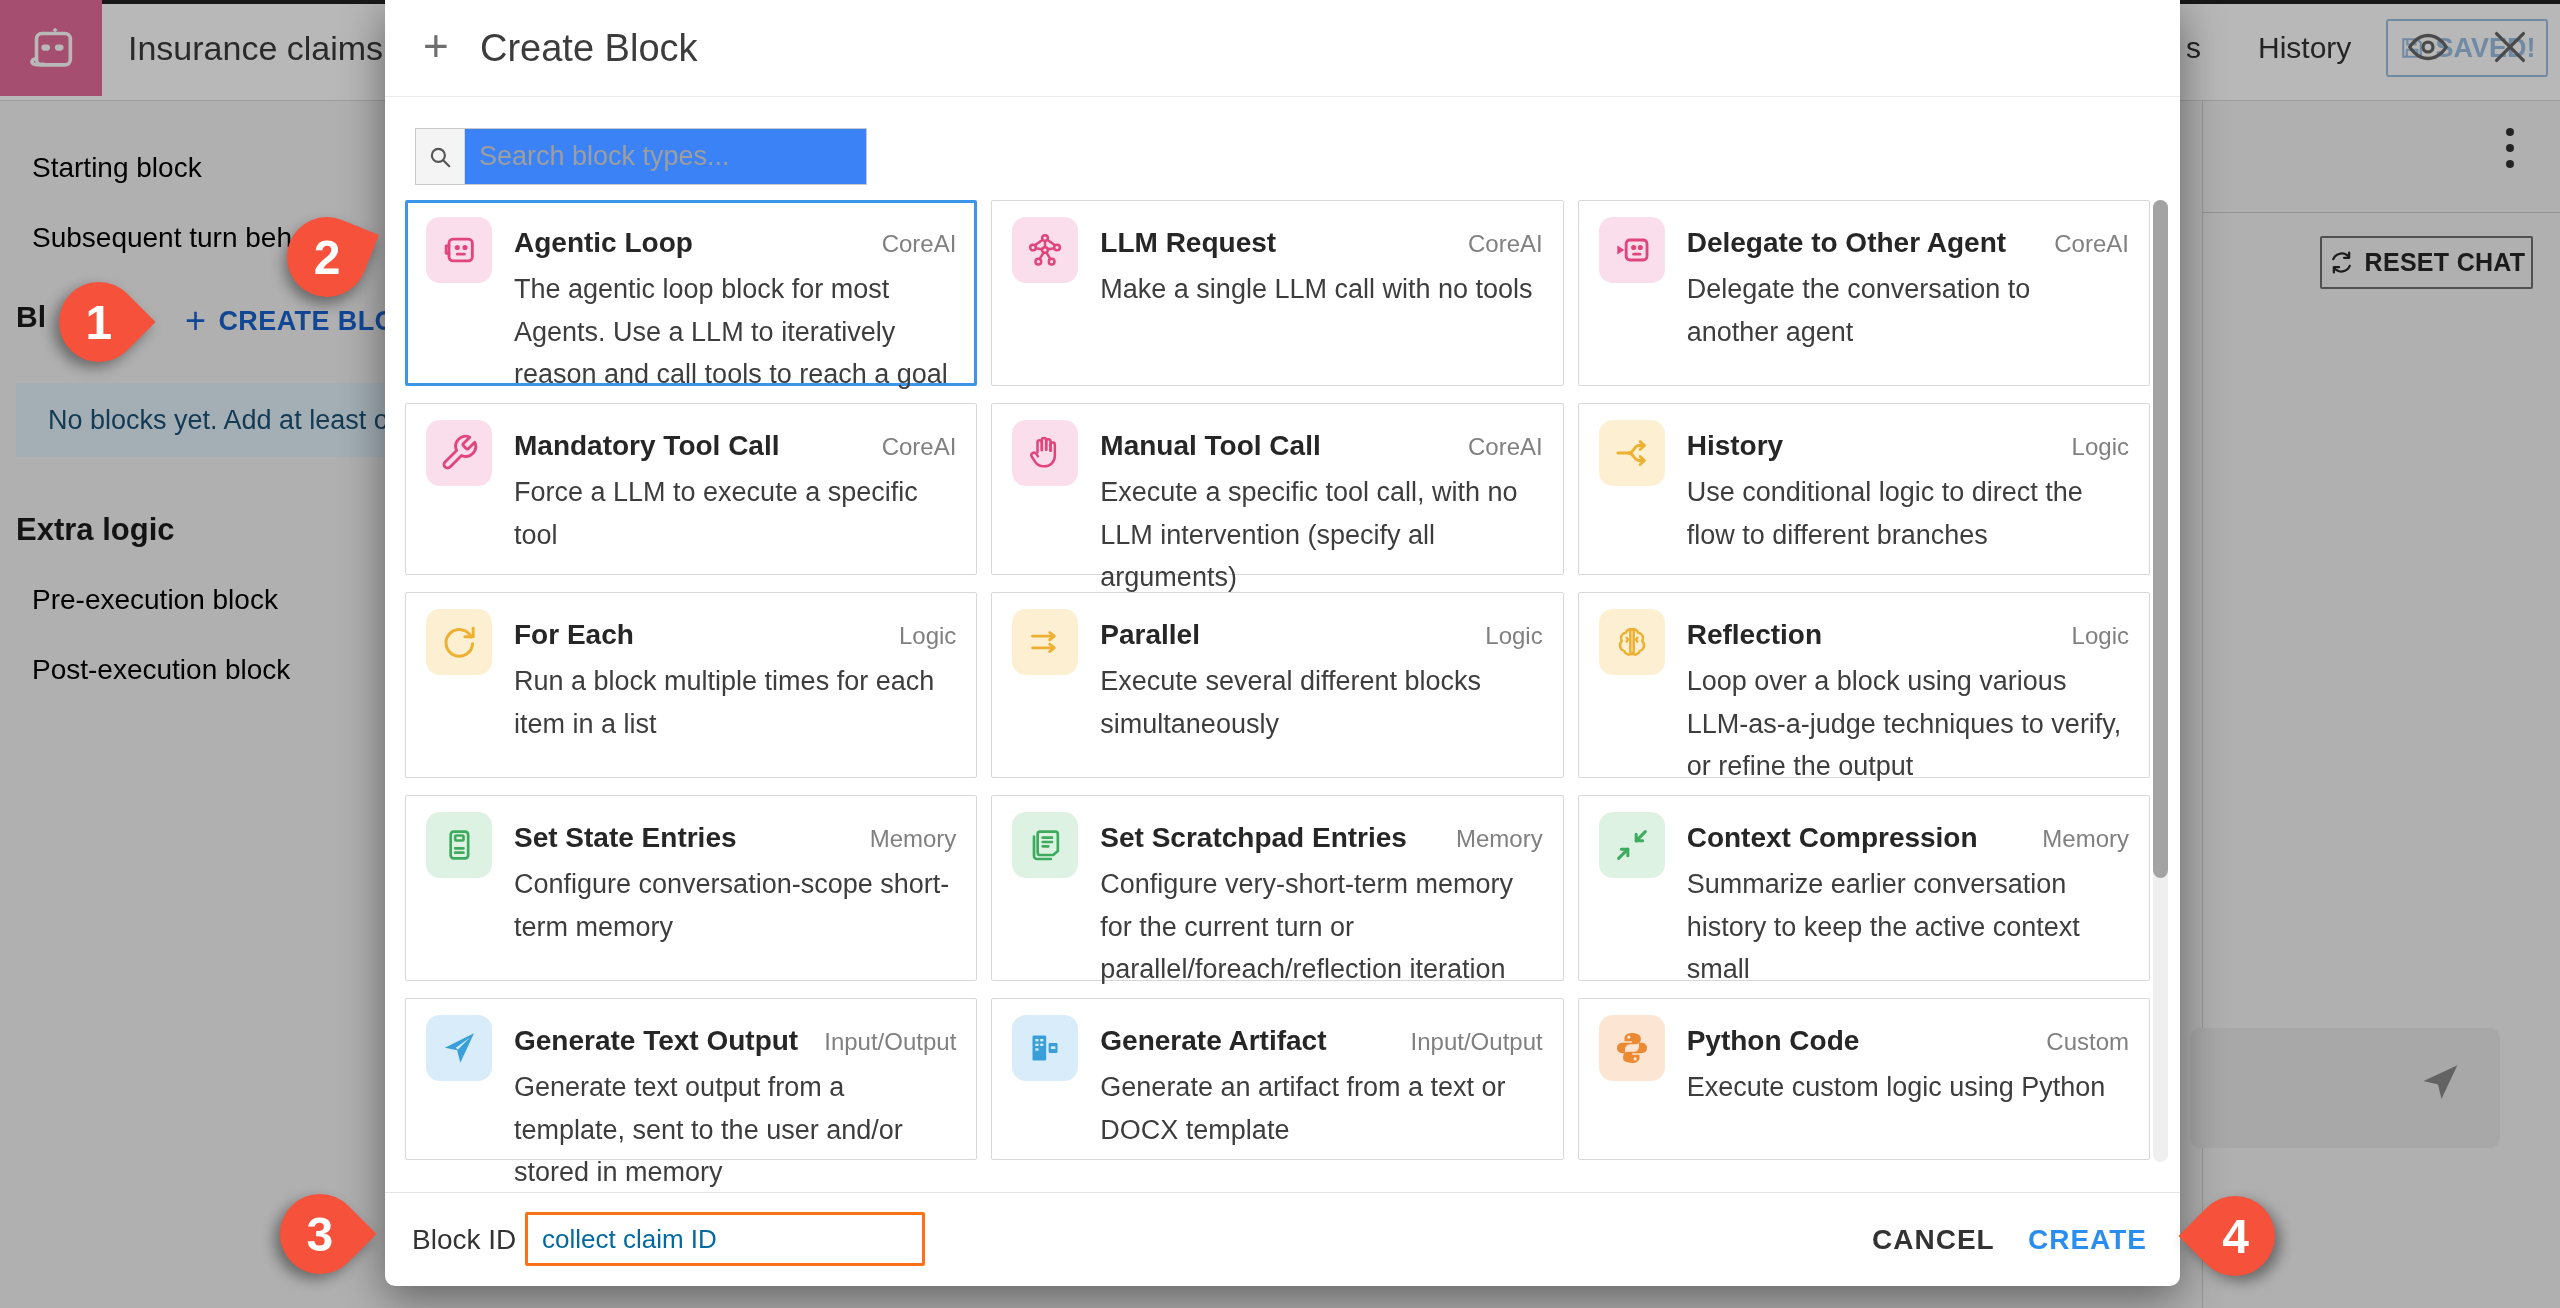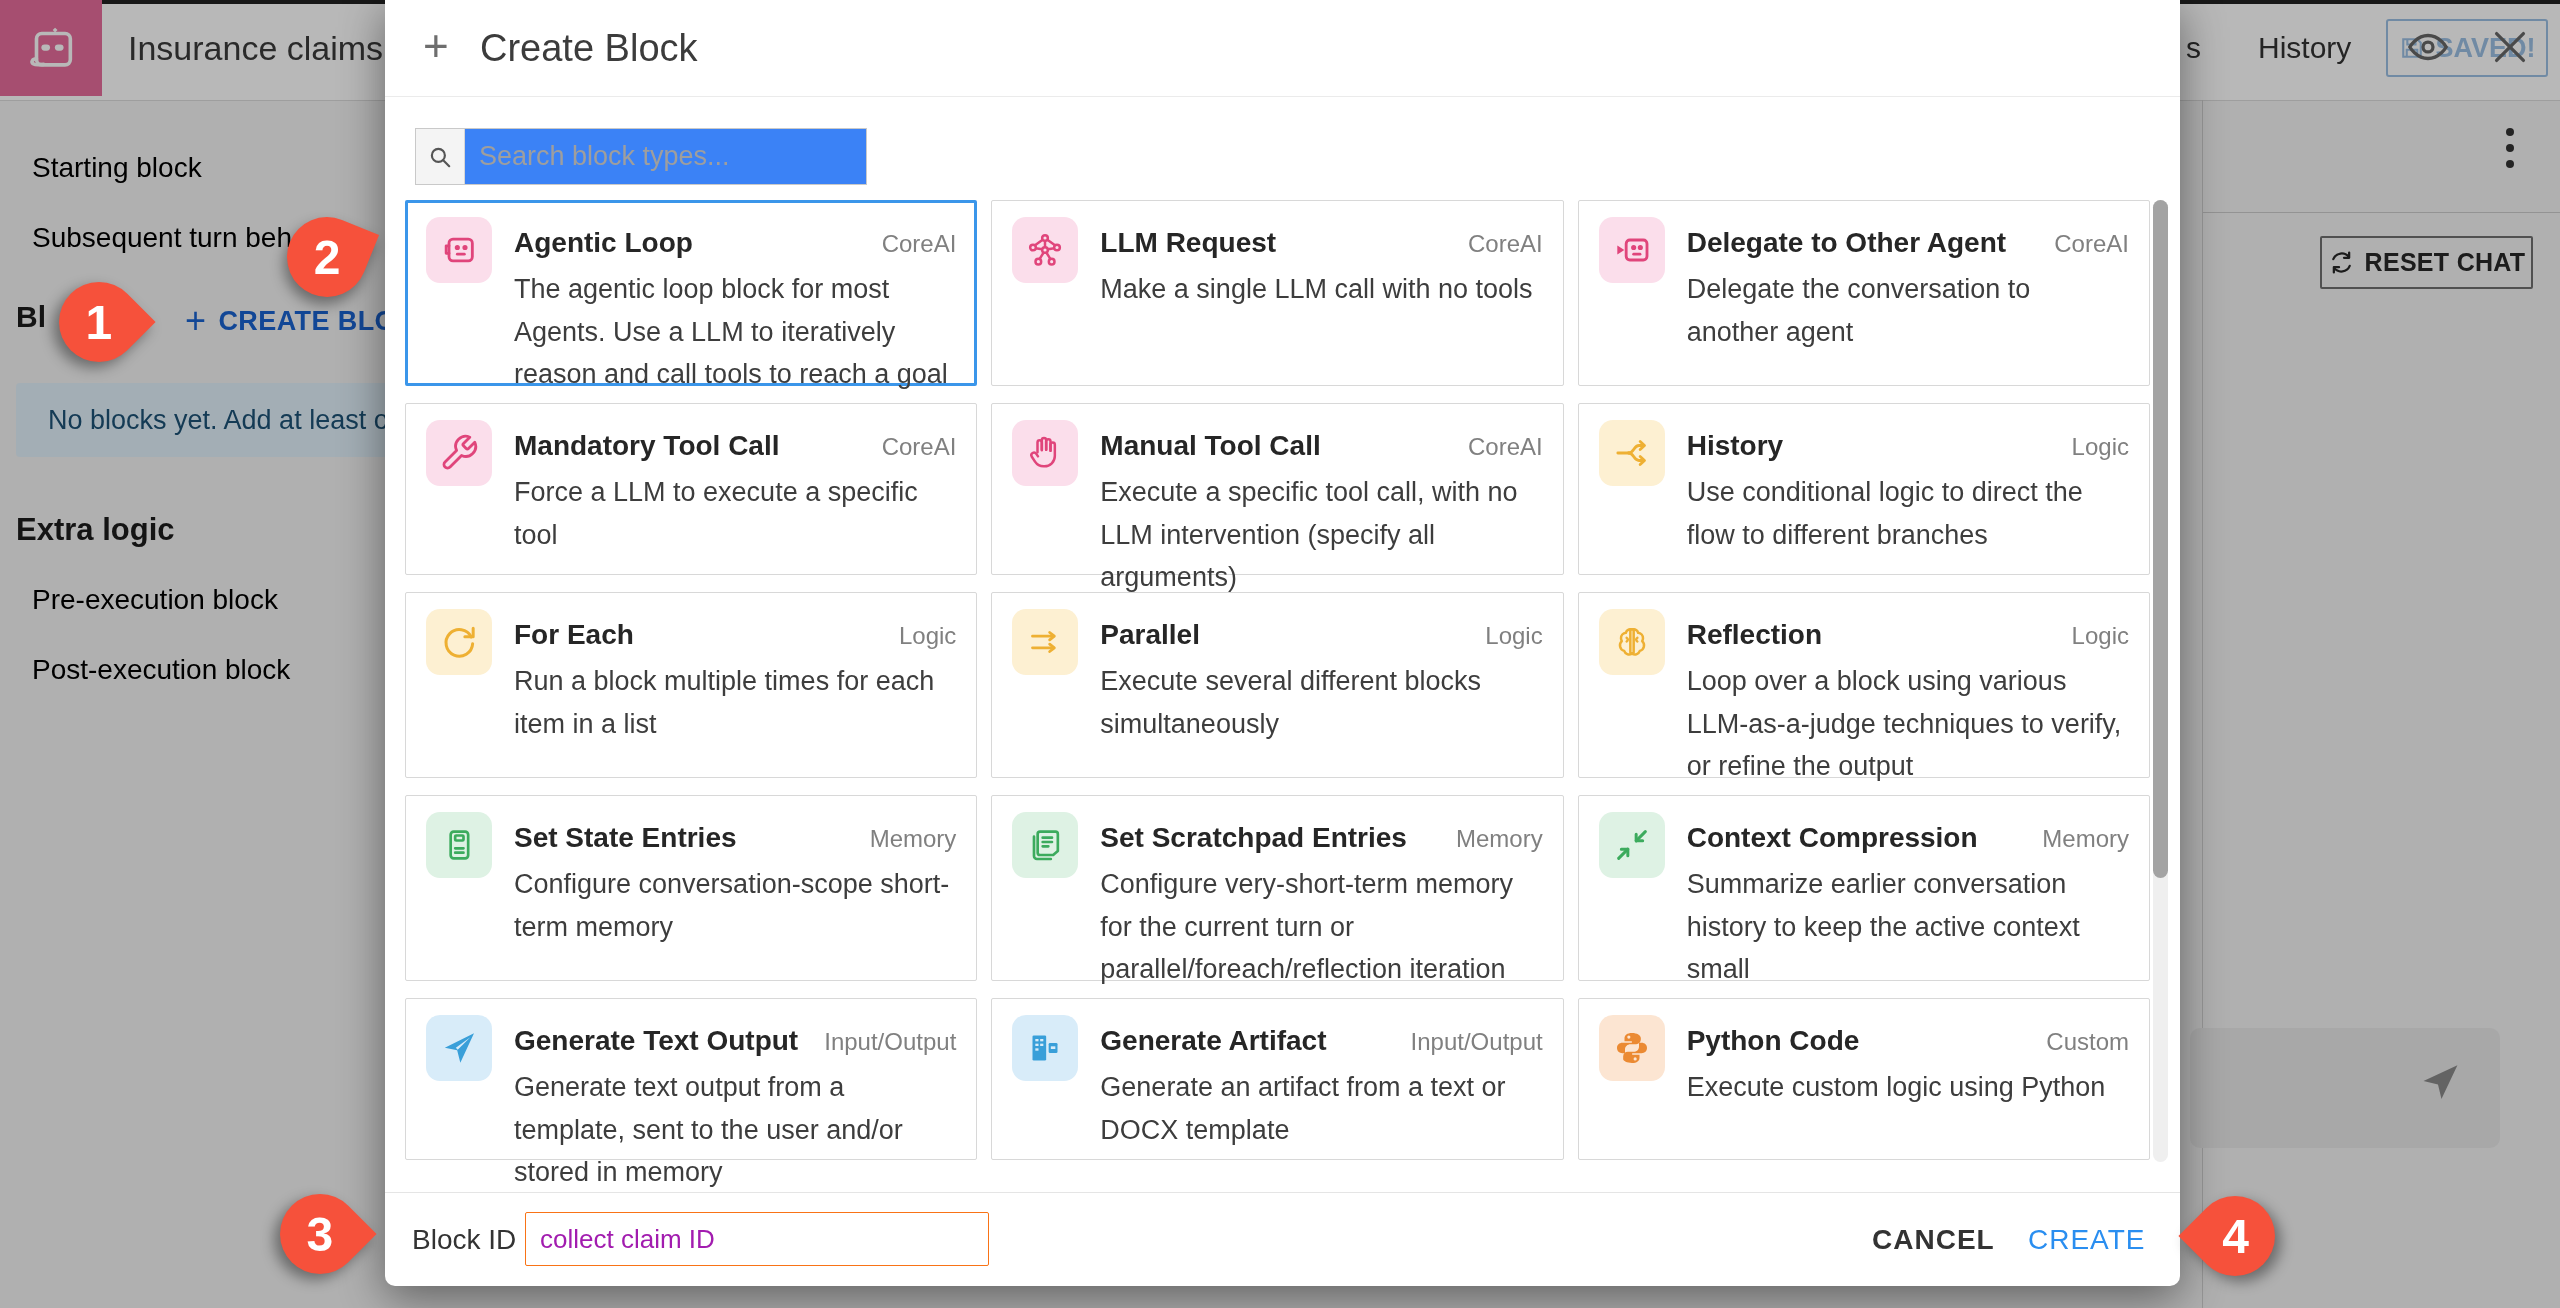--- a/index.html
+++ b/index.html
@@ -72,24 +72,24 @@
   .card-top{display:flex;align-items:baseline;justify-content:space-between;margin-top:2px;}
   .card-title{font-size:28px;font-weight:bold;color:#262626;}
   .card-cat{font-size:24px;color:#808080;}
   .card-desc{font-size:27px;color:#3d3d3d;line-height:1.58;margin-top:9px;}
 
   .scrollbar{position:absolute;left:1768px;top:200px;width:15px;height:962px;background:#efefef;border-radius:8px;}
   .scroll-thumb{position:absolute;left:0;top:0;width:15px;height:678px;background:#a3a3a3;border-radius:8px;}
 
   .modal-footer{position:absolute;left:0;top:1192px;width:100%;height:94px;border-top:1px solid #e5e5e5;box-sizing:border-box;}
   .blockid-label{position:absolute;left:27px;top:0;height:94px;line-height:94px;font-size:28px;color:#333;}
-  .blockid-input{position:absolute;left:140px;top:19px;width:464px;height:54px;border:1px solid #f97316;border-radius:2px;
-    font-size:26px;color:#a21caf;padding:0 14px;box-sizing:border-box;outline:none;font-family:"Liberation Sans",sans-serif;}
+  .blockid-input{position:absolute;left:140px;top:19px;width:400px;height:54px;border:3px solid #f97316;border-radius:2px;
+    font-size:26px;color:#0369a1;padding:0 14px;box-sizing:border-box;outline:none;font-family:"Liberation Sans",sans-serif;}
   .cancel-btn{position:absolute;left:1487px;top:0;height:94px;line-height:94px;font-size:28px;font-weight:bold;color:#333;letter-spacing:1px;cursor:pointer;}
-  .create-btn{position:absolute;left:1643px;top:0;height:94px;line-height:94px;font-size:28px;font-weight:normal;color:#2a8ef0;letter-spacing:1px;cursor:pointer;}
+  .create-btn{position:absolute;left:1643px;top:0;height:94px;line-height:94px;font-size:28px;font-weight:bold;color:#2a8ef0;letter-spacing:1px;cursor:pointer;}
 
   
   .badge{position:absolute;width:80px;height:80px;background:#f6513b;z-index:20;
     display:flex;align-items:center;justify-content:center;box-shadow:0 8px 14px rgba(0,0,0,.4);}
   .badge span{color:#fff;font-size:48px;font-weight:bold;}
   .badge.tail-tr{border-radius:50% 0 50% 50%;}
   .badge.tail-tl{border-radius:0 50% 50% 50%;}
   .badge1{left:59px;top:282px;transform:rotate(45deg);}
   .badge1 span{transform:rotate(-45deg);}
   .badge2{left:287px;top:217px;transform:rotate(22deg);}

